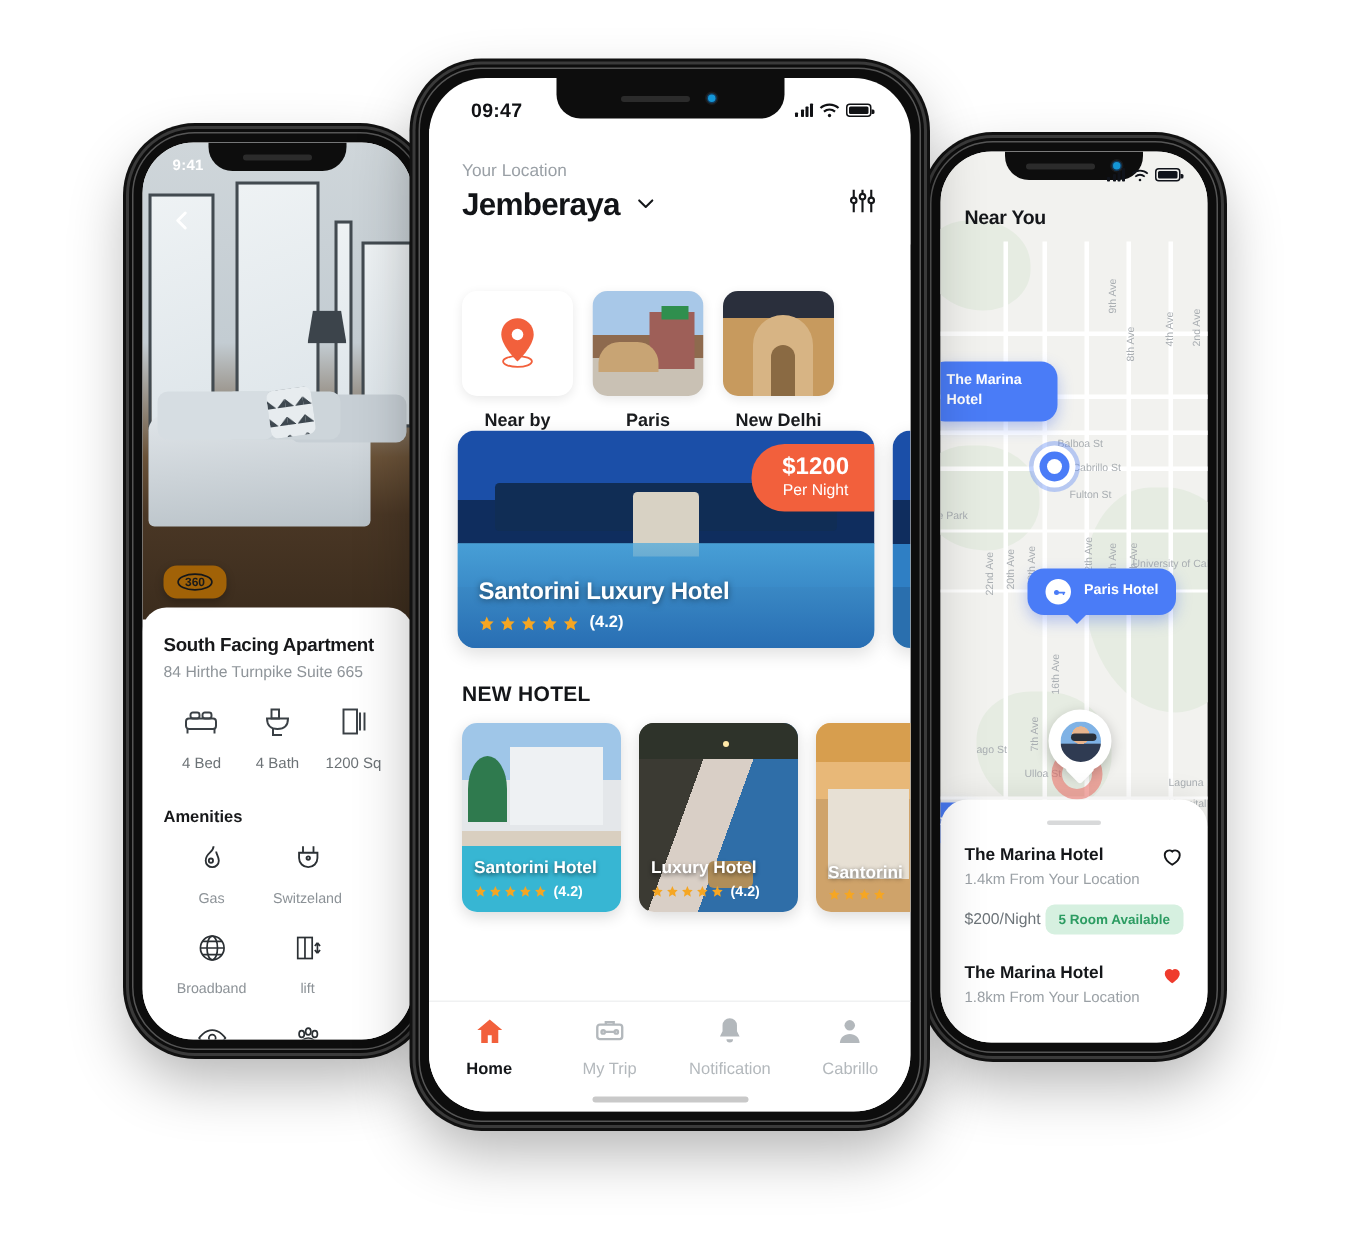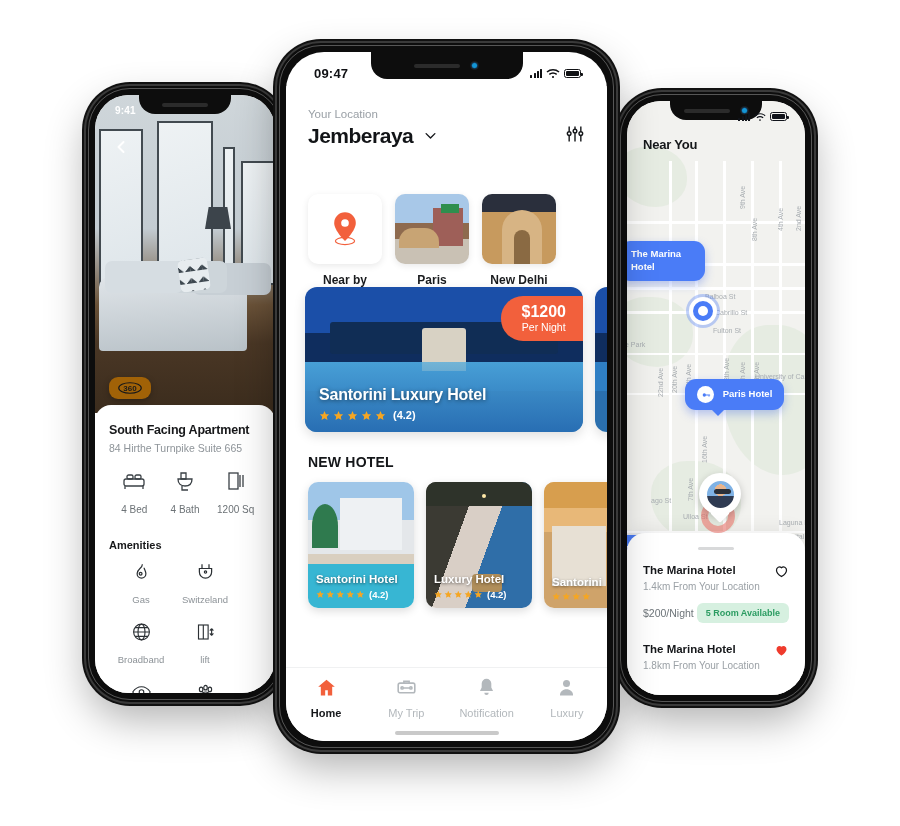--- a/index.html
+++ b/index.html
@@ -799,21 +799,21 @@
               <path d="M12 2a5.5 5.5 0 0 0-5.5 5.5V12l-2 4h15l-2-4V7.5A5.5 5.5 0 0 0 12 2z"></path>
               <path d="M9.5 18a2.5 2.5 0 0 0 5 0z"></path>
             </svg>
           <span>Notification</span>
         </div>
         <div class="tab">
           <svg viewBox="0 0 24 24" fill="currentColor">
               <circle cx="12" cy="7.5" r="4"></circle>
               <path d="M4.5 21c0-4.2 3.4-7 7.5-7s7.5 2.8 7.5 7z"></path>
             </svg>
-          <span>Luxury</span>
+          <span>Cabrillo</span>
         </div>
       </div>
 
       <div class="homebar" style="width:104px;"></div>
     </div>
   </div>
 
 </div>
 
 </body></html>

